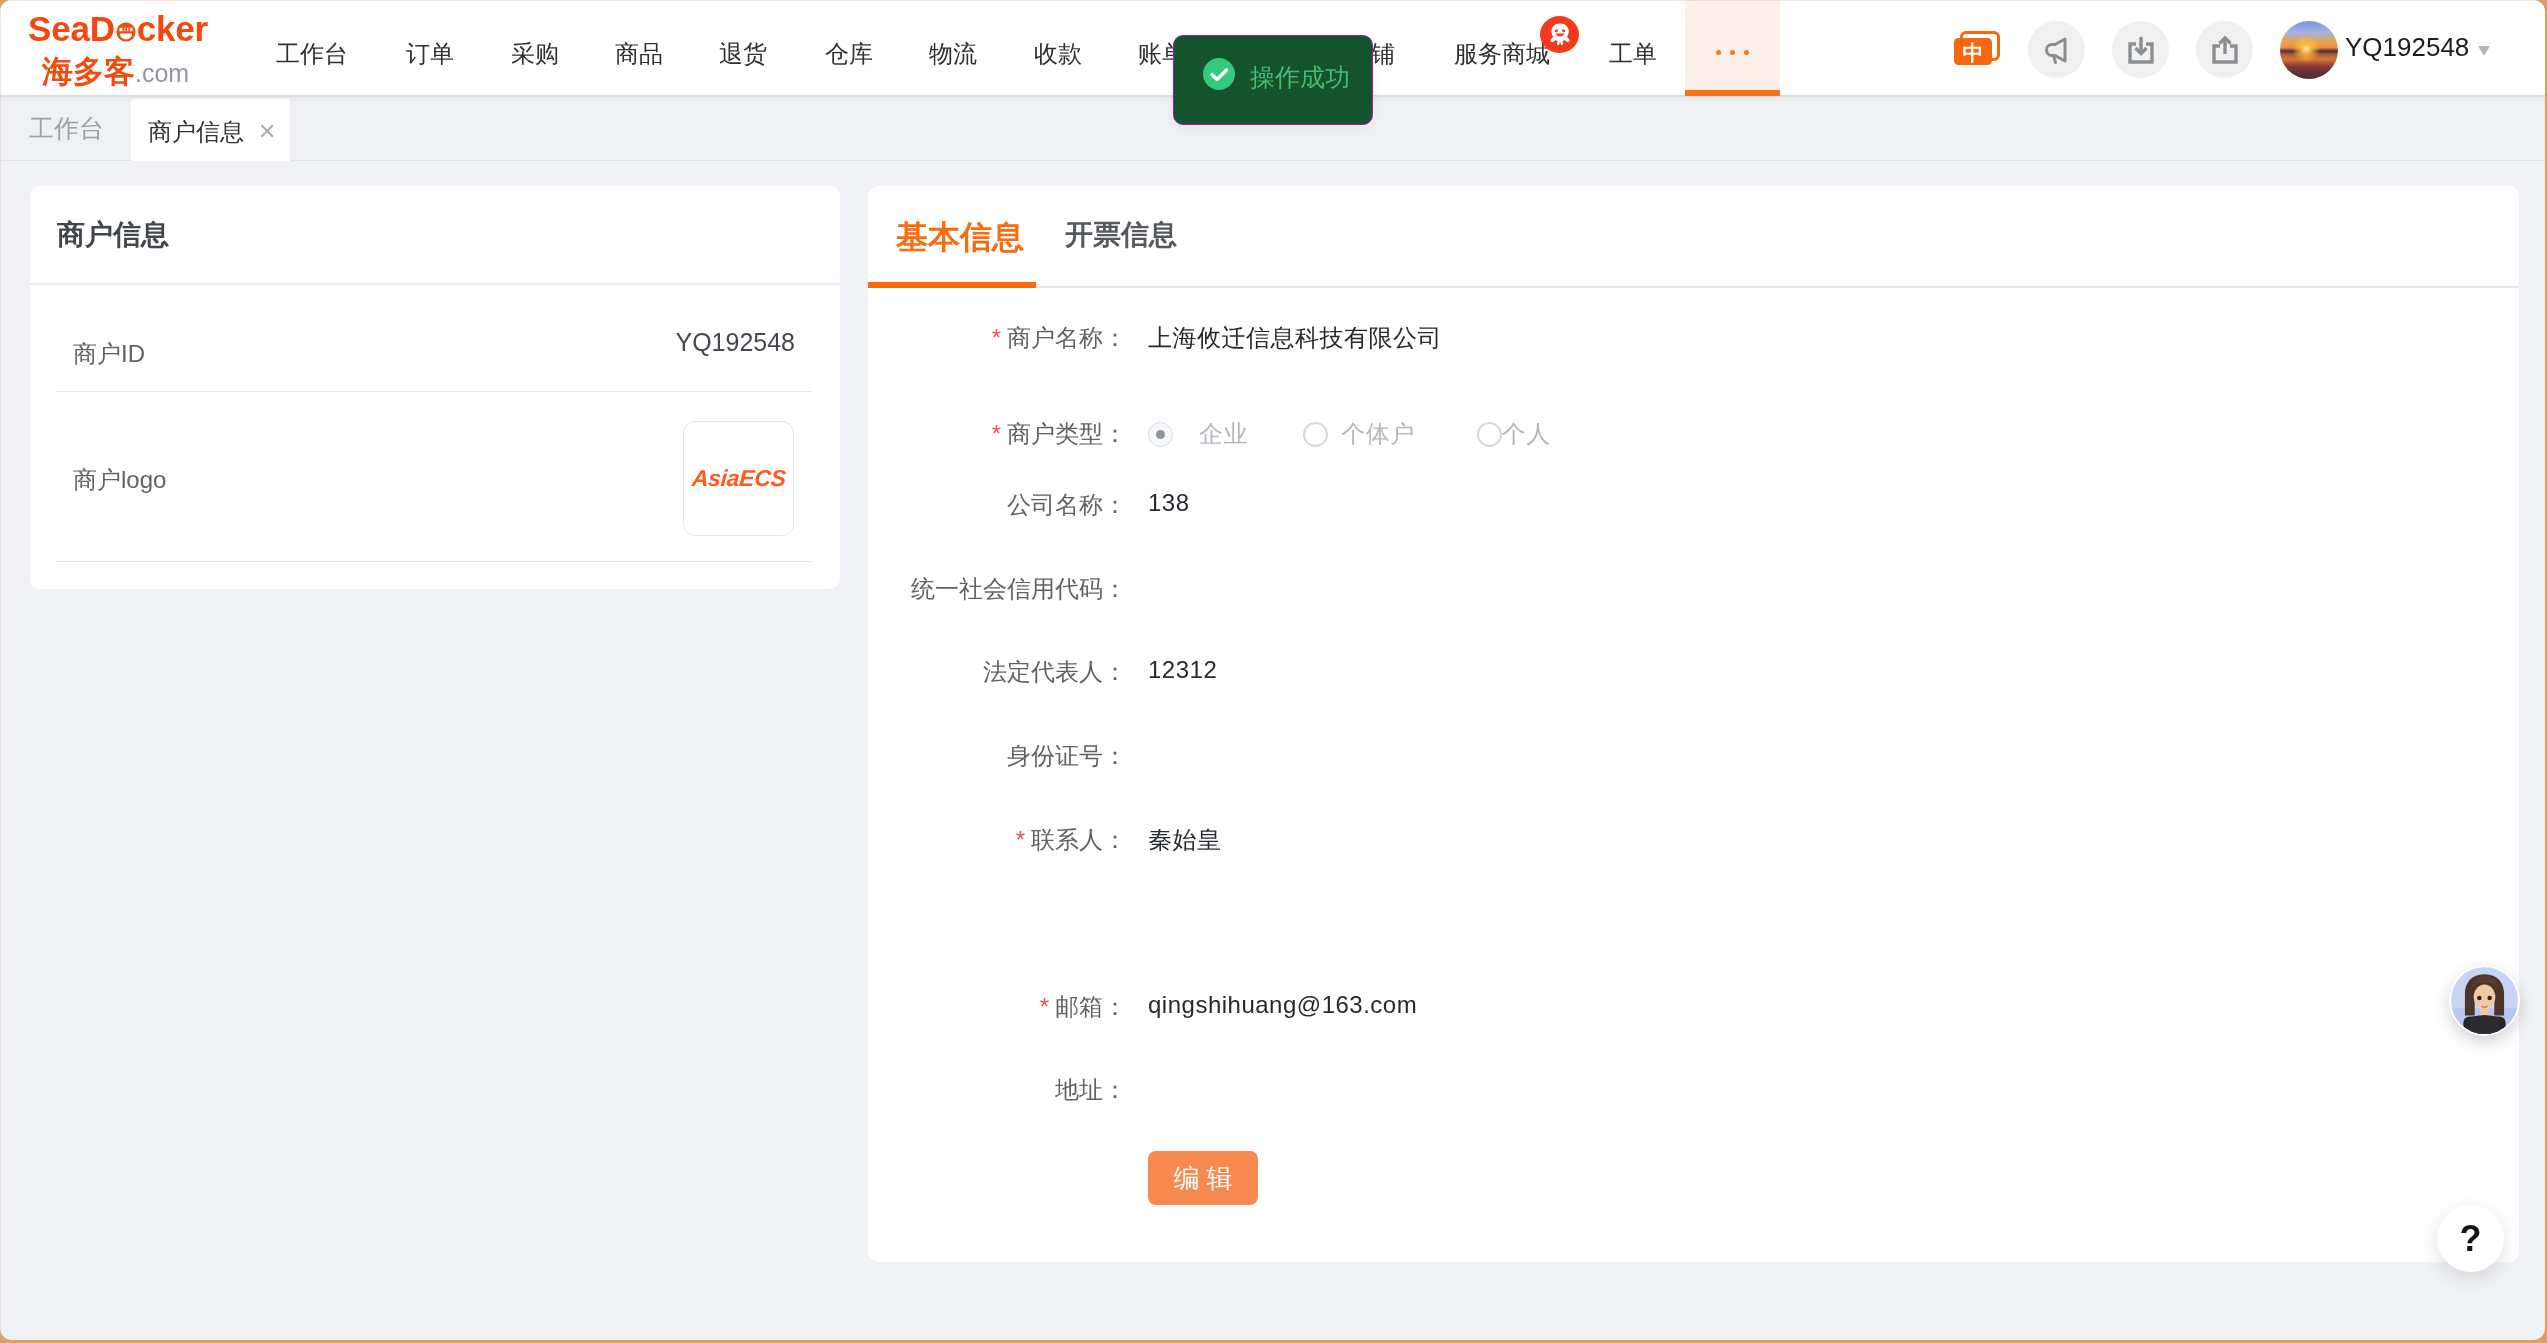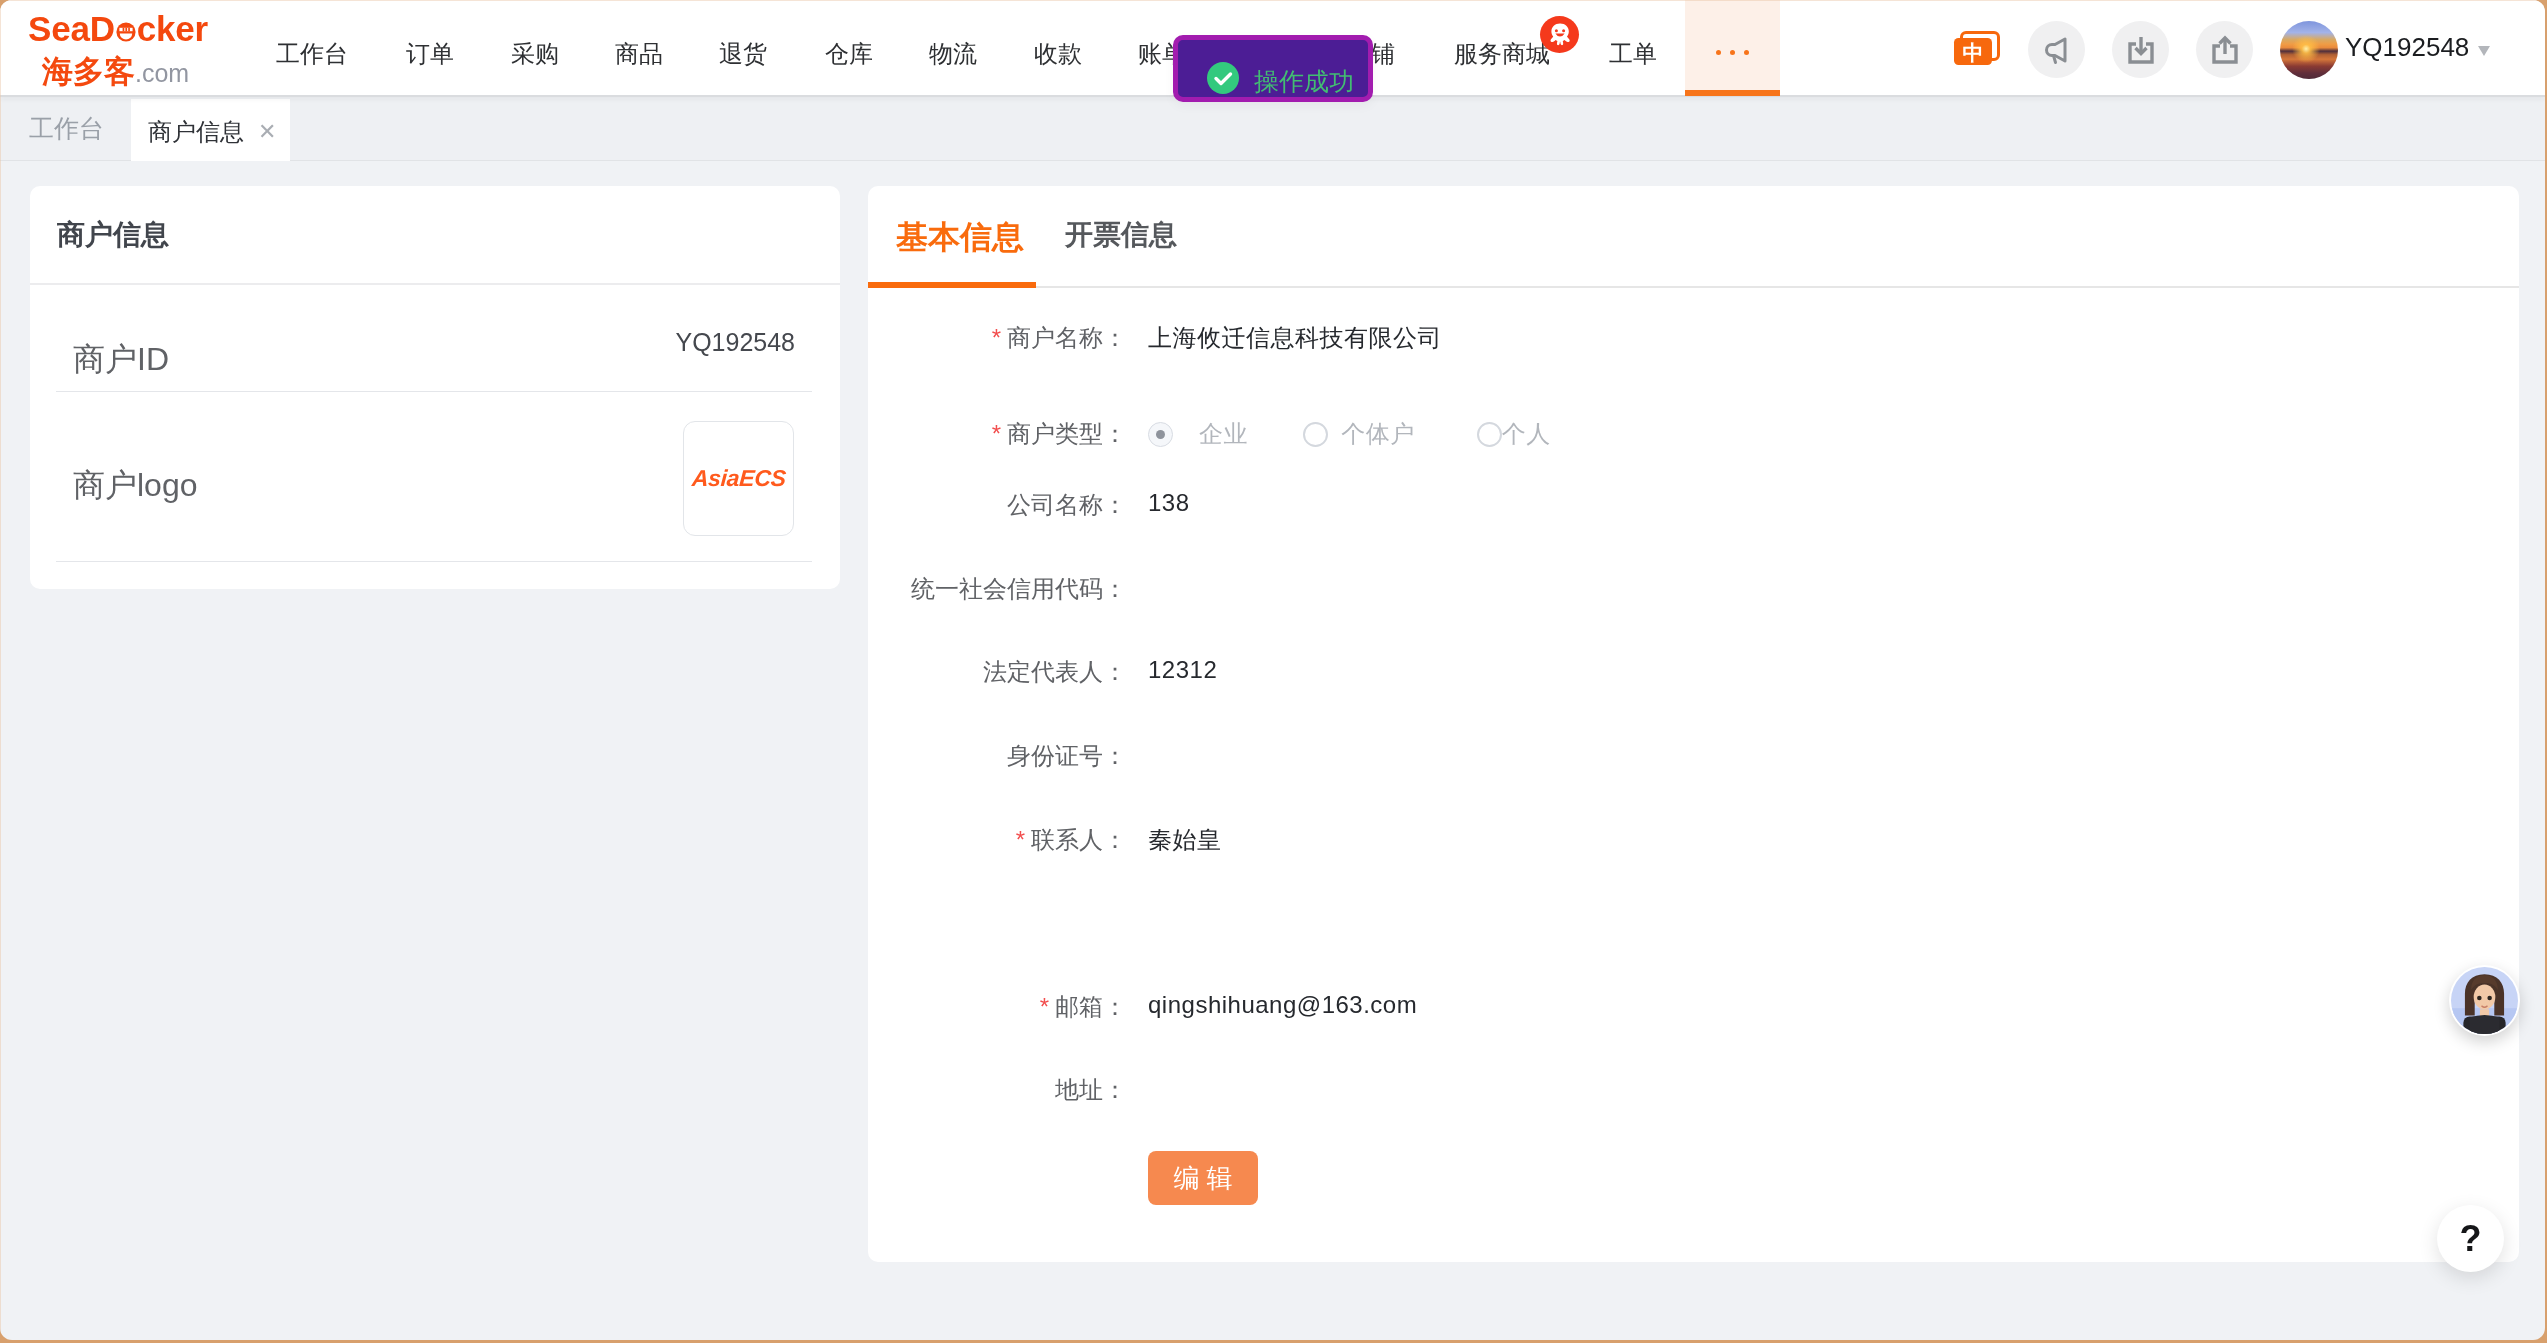--- a/index.html
+++ b/index.html
@@ -41,21 +41,21 @@
   .tab0 { position:absolute; left:29px; top:112px; font-size:25px; color:#9aa0a8; z-index:4; }
   .tab-active { position:absolute; left:131px; top:99px; width:159px; height:62px; background:#fff; z-index:4; }
   .tab-active span { position:absolute; left:17px; top:17px; font-size:24px; color:#2f3237; }
   .tab-x { position:absolute; left:127px; top:20px; font-size:22px; color:#a9adb3; }
   
   .card { position:absolute; background:#fff; border-radius:10px; }
   .lcard { left:30px; top:186px; width:810px; height:403px; }
   .rcard { left:868px; top:186px; width:1651px; height:1076px; }
   .lcard-title { position:absolute; left:27px; top:30px; font-size:28px; font-weight:bold; color:#41454c; }
   .lcard-hr1 { position:absolute; left:0; top:97px; width:810px; height:2px; background:#ececee; }
-  .lrow-label { position:absolute; left:43px; font-size:32px; color:#606266; }
+  .lrow-label { position:absolute; left:43px; font-size:24px; color:#606266; }
   .lrow-value { position:absolute; right:45px; font-size:25px; color:#45484e; }
   .lcard-hr { position:absolute; left:26px; width:756px; height:1px; background:#e4e6ea; }
   .logobox { position:absolute; left:653px; top:235px; width:111px; height:115px; border:1px solid #e2e5e9;
              border-radius:12px; display:flex; align-items:center; justify-content:center; }
   .asiaecs { font-size:23px; font-weight:bold; font-style:italic; color:#ff5a1d; letter-spacing:-0.3px; transform:skewX(-4deg); }
   
   .rtab1 { position:absolute; left:28px; top:30px; font-size:32px; font-weight:bold; color:#f96b0d; }
   .rtab2 { position:absolute; left:197px; top:30px; font-size:28px; font-weight:bold; color:#55585c; }
   .rtab-bar { position:absolute; left:0px; top:96px; width:168px; height:6px; background:#f96b0d; z-index:2;}
   .rtab-hr { position:absolute; left:0; top:100px; width:1651px; height:2px; background:#e6e6e6; }
@@ -65,22 +65,22 @@
   .flabel .req { color:#f24e4e; margin-right:6px; }
   .fvalue { position:absolute; left:280px; font-size:24px; letter-spacing:0.5px; color:#26292e; white-space:nowrap; }
   .radio { display:inline-block; width:25px; height:25px; border-radius:50%; vertical-align:middle; }
   .radio-on { background:#f5f7fa; border:1px solid #d8dce3; position:relative; }
   .radio-on:after { content:""; position:absolute; left:7px; top:7px; width:9px; height:9px; border-radius:50%; background:#8f949c; }
   .radio-off { background:#fff; border:2px solid #d4d8de; }
   .rlabel { font-size:24px; color:#b2b6bc; vertical-align:middle; }
   .editbtn { position:absolute; left:280px; top:965px; width:110px; height:54px; background:#f6894f;
              border-radius:8px; color:#fff; font-size:26px; display:flex; align-items:center; justify-content:center; }
   
-  .toast { position:absolute; left:1173px; top:35px; width:200px; height:67px; background:#4c1d95;
-           border:5px solid #a21caf; border-radius:10px; z-index:20; box-shadow:0 4px 12px rgba(0,0,0,.04);}
+  .toast { position:absolute; left:1173px; top:35px; width:200px; height:90px; background:#14532d;
+           border:1px solid #a21caf; border-radius:10px; z-index:20; box-shadow:0 4px 12px rgba(0,0,0,.04);}
   .toast-ic { position:absolute; left:29px; top:22px; width:32px; height:32px; }
   .toast-tx { position:absolute; left:76px; top:25px; font-size:25px; color:#42bd72; }
   
   .girl { position:absolute; left:2449px; top:965px; width:71px; height:71px; border-radius:50%;
           background:#fff; box-shadow:0 6px 16px rgba(0,0,0,.18); z-index:15;
           display:flex; align-items:center; justify-content:center; }
   .help { position:absolute; left:2437px; top:1205px; width:67px; height:67px; border-radius:50%;
           background:#fff; box-shadow:0 6px 20px rgba(0,0,0,.12); z-index:15;
           display:flex; align-items:center; justify-content:center;
           font-size:36px; font-weight:bold; color:#151618; }

